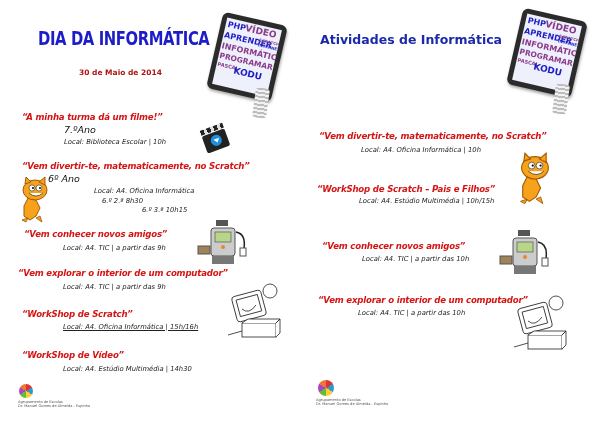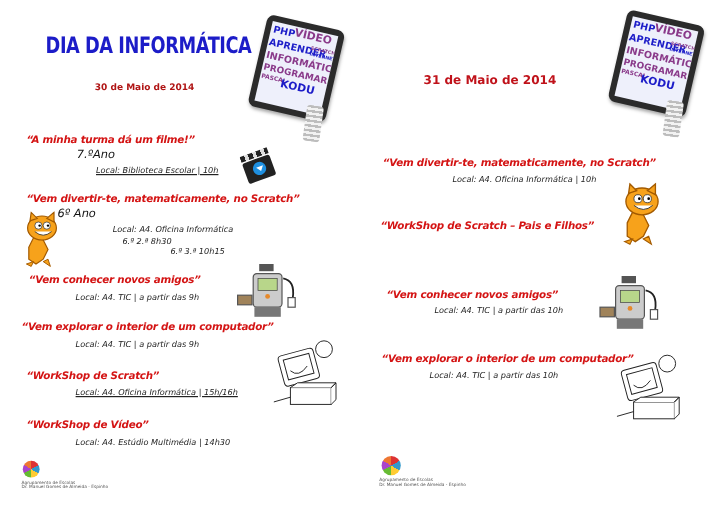--- a/index.html
+++ b/index.html
@@ -56,21 +56,21 @@
         <span class="w" style="left:1px;top:35px;font-size:7.5px;color:#8a3a8a;">PROGRAMAR</span>
         <span class="w" style="left:1px;top:45px;font-size:5px;color:#8a3a8a;">PASCAL</span>
         <span class="w" style="left:18px;top:46px;font-size:9px;color:#1c1cc8;">KODU</span>
       </div>
     </div>
     <div class="hand" style="position:absolute; left:40px; top:70px;"></div>
   </div>
 
   <div class="abs evt" style="left:22px; top:112px;">“A minha turma dá um filme!”</div>
   <div class="abs sub" style="left:64px; top:124px;">7.ºAno</div>
-  <div class="abs loc" style="left:80px; top:138px;text-decoration:underline;">Local: Biblioteca Escolar | 10h</div>
+  <div class="abs loc" style="left:64px; top:138px;">Local: Biblioteca Escolar | 10h</div>
   <div class="abs clapper" style="left:204px; top:132px;">
       <div class="play"></div>
     </div>
 
   <div class="abs evt" style="left:22px; top:161px;">“Vem divertir-te, matematicamente, no Scratch”</div>
   <div class="abs sub" style="left:48px; top:173px;">6º Ano</div>
   <div class="abs loc" style="left:64px; top:187px;margin-left:30px;">Local: A4. Oficina Informática</div>
   <div class="abs loc" style="left:102px; top:197px;">6.º 2.ª 8h30</div>
   <div class="abs loc" style="left:102px; top:206px;margin-left:40px;">6.º 3.ª 10h15</div>
   <div class="abs" style="left:18px; top:176px;">
@@ -127,56 +127,57 @@
   <div class="abs" style="left:19px; top:384px;">
     <div class="logo-ball"></div>
   </div>
   <div class="abs logo-text" style="left:18px; top:400px;">
     <div>Agrupamento de Escolas</div>
     <div>Dr. Manuel Gomes de Almeida - Espinho</div>
   </div>
 </div>
 
 <div class="page right">
-  <div class="abs date-right">31 de Maio de 2014</div>
+  <div class="abs title-right">Atividades de Informática</div>
 
   <div class="abs" style="left:214px; top:14px;">
     <div class="tablet" style="position:relative;">
       <div class="screen">
         <span class="w" style="left:2px;top:3px;font-size:8px;color:#1c1cc8;">PHP</span>
         <span class="w" style="left:20px;top:2px;font-size:9px;color:#8a3a8a;">VÍDEO</span>
         <span class="w" style="left:1px;top:14px;font-size:8px;color:#1c1cc8;">APRENDER</span>
         <span class="w" style="left:36px;top:13px;font-size:4px;color:#8a3a8a;">SCRATCH</span>
         <span class="w" style="left:36px;top:18px;font-size:4px;color:#1c1cc8;">INTERNET</span>
         <span class="w" style="left:1px;top:25px;font-size:8px;color:#8a3a8a;">INFORMÁTICA</span>
         <span class="w" style="left:1px;top:35px;font-size:7.5px;color:#8a3a8a;">PROGRAMAR</span>
         <span class="w" style="left:1px;top:45px;font-size:5px;color:#8a3a8a;">PASCAL</span>
         <span class="w" style="left:18px;top:46px;font-size:9px;color:#1c1cc8;">KODU</span>
       </div>
     </div>
     <div class="hand" style="position:absolute; left:40px; top:70px;"></div>
   </div>
 
   <div class="abs evt" style="left:19px; top:131px;">“Vem divertir-te, matematicamente, no Scratch”</div>
-  <div class="abs loc" style="left:77px; top:146px;">Local: A4. Oficina Informática | 10h</div>
+  <div class="abs loc" style="left:61px; top:146px;">Local: A4. Oficina Informática | 10h</div>
   <div class="abs" style="left:216px; top:152px;">
     <svg class="cat" viewBox="0 0 34 48" style="width:38px;height:54px;">
       <path d="M6 30 L10 22 L18 24 L22 32 L18 40 L12 44 L6 40 Z" fill="#f7a21b" stroke="#a35a00" stroke-width="1"></path>
       <ellipse cx="17" cy="14" rx="12" ry="10" fill="#f7a21b" stroke="#a35a00" stroke-width="1"></ellipse>
       <path d="M7 8 L8 1 L13 6 Z M21 6 L27 1 L27 9 Z" fill="#f7a21b" stroke="#a35a00" stroke-width="1"></path>
       <circle cx="14" cy="12" r="3" fill="#fff" stroke="#333" stroke-width=".6"></circle>
         <circle cx="21" cy="12" r="3" fill="#fff" stroke="#333" stroke-width=".6"></circle>
       <circle cx="15" cy="12" r="1" fill="#000"></circle>
         <circle cx="22" cy="12" r="1" fill="#000"></circle>
       <path d="M11 17 Q18 23 25 17" fill="#fff" stroke="#333" stroke-width=".7"></path>
       <path d="M4 44 L8 46 L10 42 Z M18 42 L24 46 L22 40 Z" fill="#f7a21b" stroke="#a35a00" stroke-width=".8"></path>
     </svg>
   </div>
 
   <div class="abs evt" style="left:17px; top:184px;">“WorkShop de Scratch – Pais e Filhos”</div>
+  <div class="abs loc" style="left:59px; top:197px;">Local: A4. Estúdio Multimédia | 10h/15h</div>
 
   <div class="abs evt" style="left:22px; top:241px;">“Vem conhecer novos amigos”</div>
   <div class="abs loc" style="left:62px; top:255px;">Local: A4. TIC | a partir das 10h</div>
   <div class="abs" style="left:196px; top:228px;">
     <svg class="robot" viewBox="0 0 56 50">
       <rect x="22" y="2" width="12" height="6" fill="#555"></rect>
       <rect x="17" y="10" width="24" height="28" rx="3" fill="#ccc" stroke="#555"></rect>
       <rect x="21" y="14" width="16" height="10" fill="#b8d68a" stroke="#444" stroke-width=".6"></rect>
       <circle cx="29" cy="29" r="2" fill="#e6892a"></circle>
       <rect x="4" y="28" width="12" height="8" fill="#a0835a" stroke="#555"></rect>

